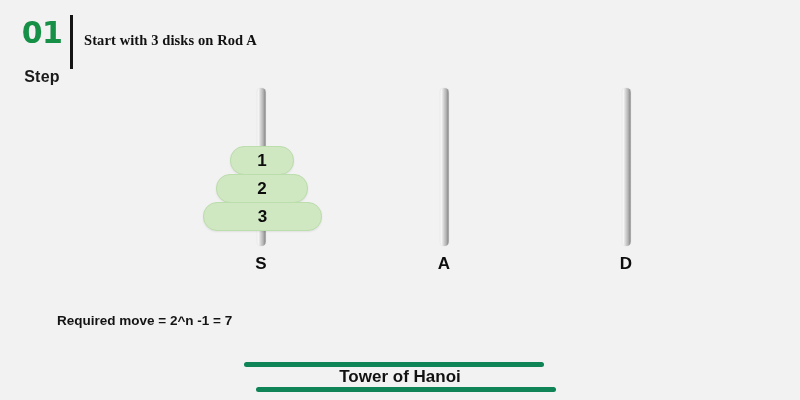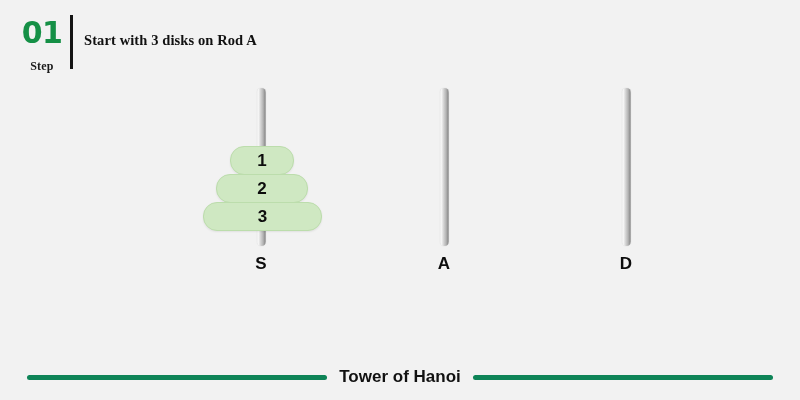--- a/index.html
+++ b/index.html
@@ -32,26 +32,26 @@
   .step-number {
     font-family: "DejaVu Sans", sans-serif;
     font-size: 30px;
     font-weight: bold;
     color: #159046;
     letter-spacing: -0.5px;
     line-height: 1;
     display: block;
   }
   .step-word {
-    font-family: Liberation Serif, serif;
-    font-size: 12px;
+    font-family: Liberation Sans, sans-serif;
+    font-size: 16px;
     font-weight: bold;
     color: #1b1b1b;
     display: block;
-    margin-top: 12px;
+    margin-top: 21px;
     letter-spacing: 0.2px;
   }
   .header-divider {
     position: absolute;
     left: 70px;
     top: 15px;
     width: 3px;
     height: 54px;
     background: #141414;
   }
@@ -126,20 +126,21 @@
   
   .footer {
     position: absolute;
     left: 0;
     top: 362px;
     width: 800px;
     height: 30px;
     display: flex;
     align-items: center;
     justify-content: center;
+    flex-direction: column;
   }
   .footer-rule {
     height: 5px;
     background: #0e8457;
     border-radius: 3px;
   }
   .footer-rule.left  { width: 300px; margin-right: 12px; }
   .footer-rule.right { width: 300px; margin-left: 12px; }
   .footer-title {
     font-family: "Liberation Sans", sans-serif;
@@ -173,20 +174,21 @@
   <div class="disk" style="left:230px; top:146px; width:62px;">
     <span class="disk-label">1</span>
   </div>
   <div class="disk" style="left:216px; top:174px; width:90px;">
     <span class="disk-label">2</span>
   </div>
   <div class="disk" style="left:203px; top:202px; width:117px;">
     <span class="disk-label">3</span>
   </div>
 
+  <div class="formula">Required move = 2^n -1 = 7</div>
 
   <div class="footer">
     <div class="footer-rule left"></div>
     <div class="footer-title">Tower of Hanoi</div>
     <div class="footer-rule right"></div>
   </div>
 
 </div>
 
 </body></html>

